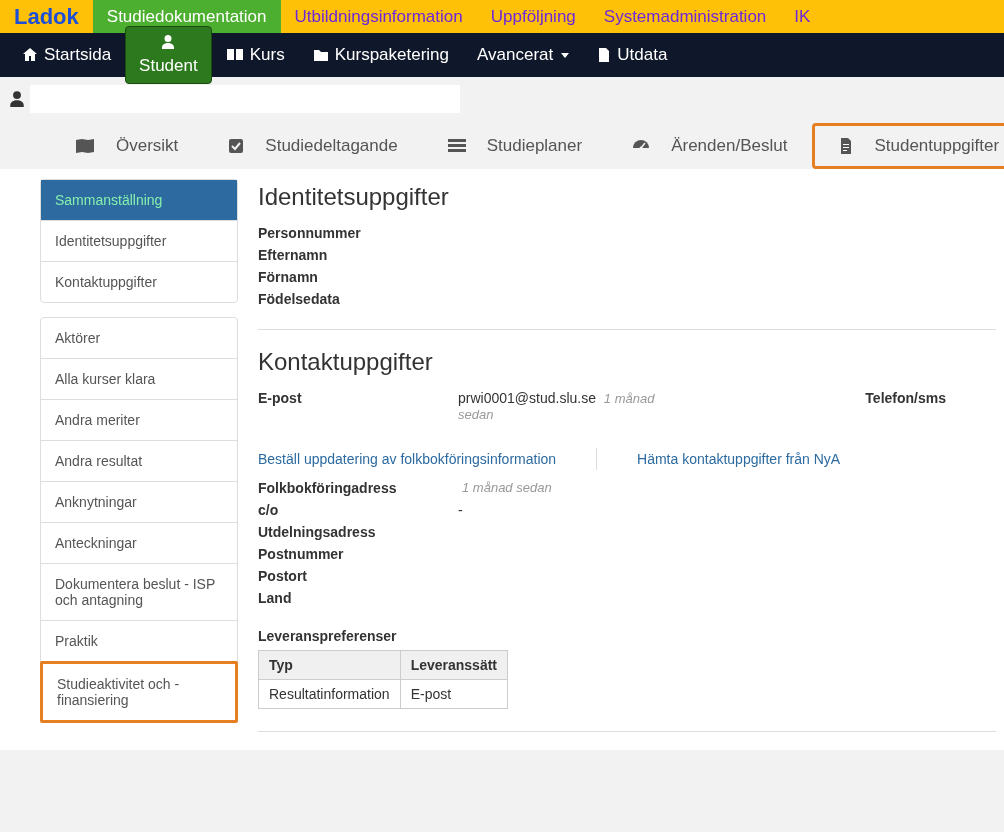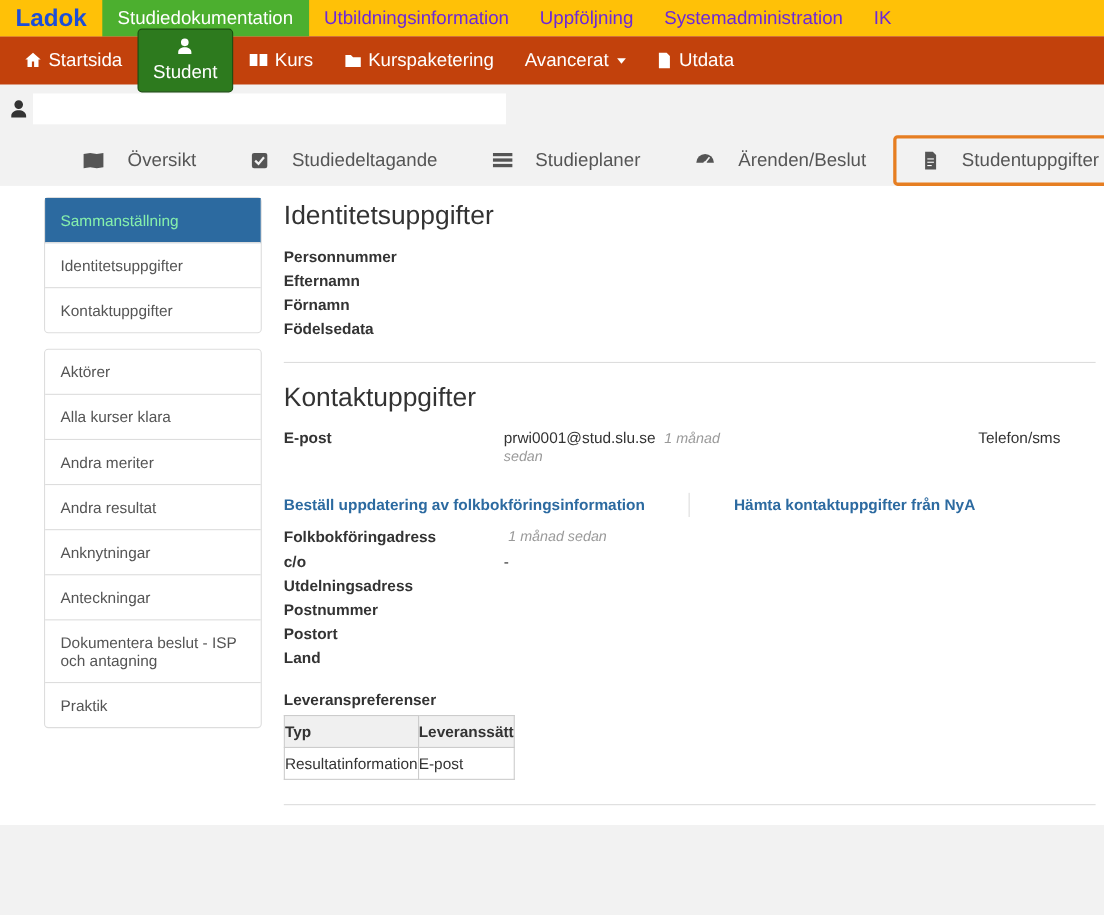--- a/index.html
+++ b/index.html
@@ -36,21 +36,21 @@
     font-size: 17px;
     cursor: pointer;
     display: flex;
     align-items: center;
   }
   .top-nav-item.active {
     background: #4CAF2F;
     color: #fff;
   }
   .green-bar {
-    background: #c2410c;
+    background: #0f172a;
     height: 44px;
     display: flex;
     align-items: center;
     padding: 0 8px;
   }
   .green-item {
     color: #fff;
     font-size: 17px;
     padding: 8px 14px;
     display: inline-flex;
@@ -173,27 +173,26 @@
     border-top: 1px solid #ddd;
     margin: 22px 0 18px 0;
   }
   .email-row {
     display: flex;
     align-items: baseline;
     margin-bottom: 26px;
   }
   .email-row .label { font-weight: bold; width: 200px; }
   .email-row .value { width: 200px; }
-  .email-row .right { font-weight: normal; margin-left: auto; margin-right: 32px; }
+  .email-row .right { font-weight: bold; margin-left: auto; margin-right: 50px; }
   .links-row {
     display: flex;
     gap: 40px;
     margin-bottom: 10px;
     align-items: center;
-    font-weight: bold;
   }
   .link {
     color: #2c6aa0;
     cursor: pointer;
   }
   .vdiv {
     width: 1px;
     height: 22px;
     background: #ddd;
   }
@@ -202,21 +201,21 @@
     margin-bottom: 6px;
   }
   .addr-label { font-weight: bold; width: 200px; flex-shrink:0; }
   .pref-section { margin-top: 22px; }
   .pref-title { font-weight: bold; margin-bottom: 6px; }
   .pref-table {
     border-collapse: collapse;
   }
   .pref-table th, .pref-table td {
     border: 1px solid #ccc;
-    padding: 6px 0;
+    padding: 6px 10px;
     text-align: left;
     font-size: 14px;
   }
   .pref-table th {
     background: #f0f0f0;
     font-weight: bold;
   }
 </style>
 </head>
 <body>
@@ -329,20 +328,21 @@
     </div>
     <div class="side-group">
       <div class="side-item">Aktörer</div>
       <div class="side-item">Alla kurser klara</div>
       <div class="side-item">Andra meriter</div>
       <div class="side-item">Andra resultat</div>
       <div class="side-item">Anknytningar</div>
       <div class="side-item">Anteckningar</div>
       <div class="side-item">Dokumentera beslut - ISP och antagning</div>
       <div class="side-item">Praktik</div>
+      <div class="side-item highlighted">Studieaktivitet och -finansiering</div>
     </div>
   </div>
 
   <div class="main">
     <div class="section-title">Identitetsuppgifter</div>
     <div class="field-row"><span class="field-label">Personnummer</span></div>
     <div class="field-row"><span class="field-label">Efternamn</span></div>
     <div class="field-row"><span class="field-label">Förnamn</span></div>
     <div class="field-row"><span class="field-label">Födelsedata</span></div>
 

